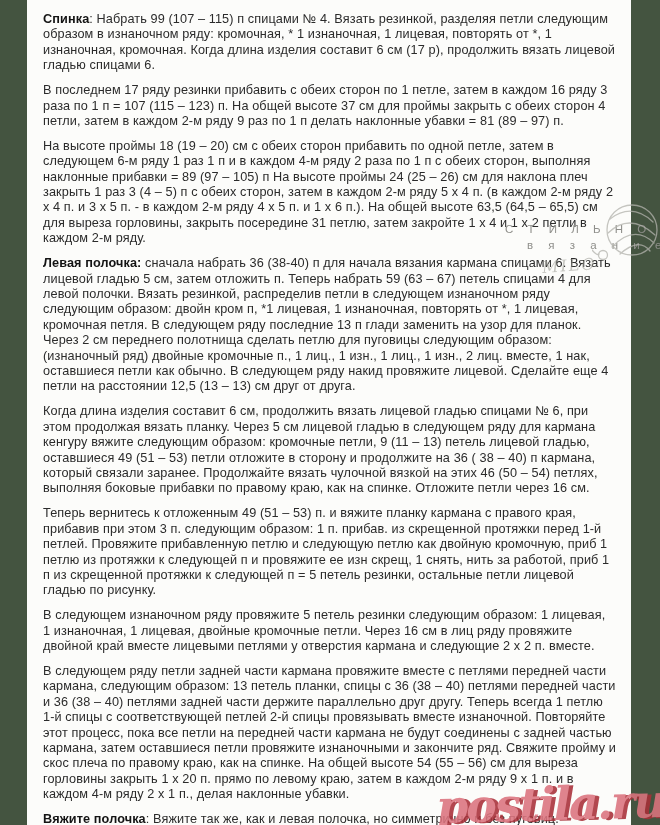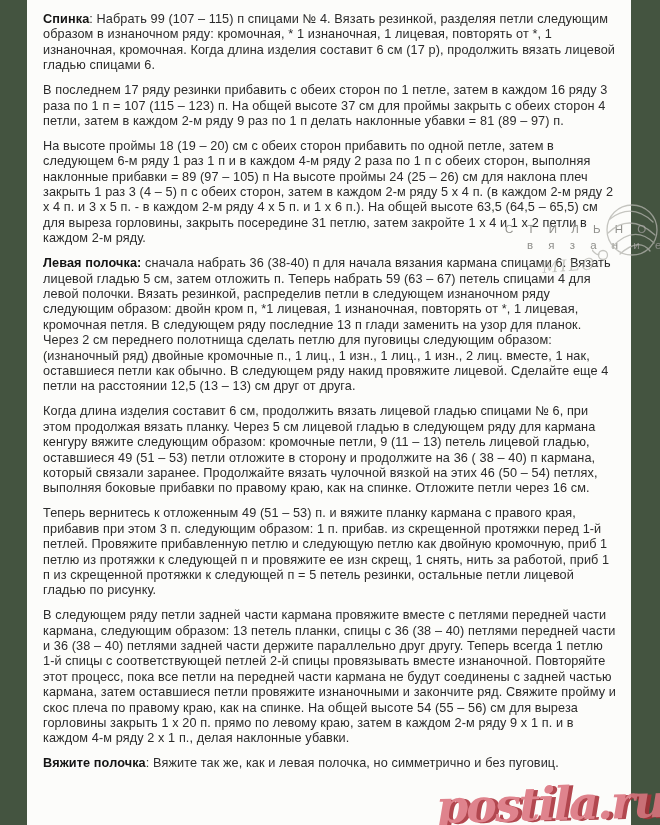--- a/index.html
+++ b/index.html
@@ -115,20 +115,21 @@
 <div class="side-bar right"></div>
 
 <div class="doc">
   <div>
       <p class="para"><strong>Спинка</strong>: Набрать 99 (107 – 115) п спицами № 4. Вязать резинкой, разделяя петли следующим образом в изнаночном ряду: кромочная, * 1 изнаночная, 1 лицевая, повторять от *, 1 изнаночная, кромочная. Когда длина изделия составит 6 см (17 р), продолжить вязать лицевой гладью спицами 6.</p>
       <p class="para">В последнем 17 ряду резинки прибавить с обеих сторон по 1 петле, затем в каждом 16 ряду 3 раза по 1 п = 107 (115 – 123) п. На общей высоте 37 см для проймы закрыть с обеих сторон 4 петли, затем в каждом 2-м ряду 9 раз по 1 п делать наклонные убавки = 81 (89 – 97) п.</p>
       <p class="para">На высоте проймы 18 (19 – 20) см с обеих сторон прибавить по одной петле, затем в следующем 6-м ряду 1 раз 1 п и в каждом 4-м ряду 2 раза по 1 п с обеих сторон, выполняя наклонные прибавки = 89 (97 – 105) п На высоте проймы 24 (25 – 26) см для наклона плеч закрыть 1 раз 3 (4 – 5) п с обеих сторон, затем в каждом 2-м ряду 5 х 4 п. (в каждом 2-м ряду 2 х 4 п. и 3 х 5 п. - в каждом 2-м ряду 4 х 5 п. и 1 х 6 п.). На общей высоте 63,5 (64,5 – 65,5) см для выреза горловины, закрыть посередине 31 петлю, затем закройте 1 х 4 и 1 х 2 петли в каждом 2-м ряду.</p>
       <p class="para"><strong>Левая полочка:</strong> сначала набрать 36 (38-40) п для начала вязания кармана спицами 6. Вязать лицевой гладью 5 см, затем отложить п. Теперь набрать 59 (63 – 67) петель спицами 4 для левой полочки. Вязать резинкой, распределив петли в следующем изнаночном ряду следующим образом: двойн кром п, *1 лицевая, 1 изнаночная, повторять от *, 1 лицевая, кромочная петля. В следующем ряду последние 13 п глади заменить на узор для планок. Через 2 см переднего полотнища сделать петлю для пуговицы следующим образом: (изнаночный ряд) двойные кромочные п., 1 лиц., 1 изн., 1 лиц., 1 изн., 2 лиц. вместе, 1 нак, оставшиеся петли как обычно. В следующем ряду накид провяжите лицевой. Сделайте еще 4 петли на расстоянии 12,5 (13 – 13) см друг от друга.</p>
       <p class="para">Когда длина изделия составит 6 см, продолжить вязать лицевой гладью спицами № 6, при этом продолжая вязать планку. Через 5 см лицевой гладью в следующем ряду для кармана кенгуру вяжите следующим образом: кромочные петли, 9 (11 – 13) петель лицевой гладью, оставшиеся 49 (51 – 53) петли отложите в сторону и продолжите на 36 ( 38 – 40) п кармана, который связали заранее. Продолжайте вязать чулочной вязкой на этих 46 (50 – 54) петлях, выполняя боковые прибавки по правому краю, как на спинке. Отложите петли через 16 см.</p>
       <p class="para">Теперь вернитесь к отложенным 49 (51 – 53) п. и вяжите планку кармана с правого края, прибавив при этом 3 п. следующим образом: 1 п. прибав. из скрещенной протяжки перед 1-й петлей. Провяжите прибавленную петлю и следующую петлю как двойную кромочную, приб 1 петлю из протяжки к следующей п и провяжите ее изн скрещ, 1 снять, нить за работой, приб 1 п из скрещенной протяжки к следующей п = 5 петель резинки, остальные петли лицевой гладью по рисунку.</p>
+      <p class="para">В следующем изнаночном ряду провяжите 5 петель резинки следующим образом: 1 лицевая, 1 изнаночная, 1 лицевая, двойные кромочные петли. Через 16 см в лиц ряду провяжите двойной край вместе лицевыми петлями у отверстия кармана и следующие 2 х 2 п. вместе.</p>
       <p class="para">В следующем ряду петли задней части кармана провяжите вместе с петлями передней части кармана, следующим образом: 13 петель планки, спицы с 36 (38 – 40) петлями передней части и 36 (38 – 40) петлями задней части держите параллельно друг другу. Теперь всегда 1 петлю 1-й спицы с соответствующей петлей 2-й спицы провязывать вместе изнаночной. Повторяйте этот процесс, пока все петли на передней части кармана не будут соединены с задней частью кармана, затем оставшиеся петли провяжите изнаночными и закончите ряд. Свяжите пройму и скос плеча по правому краю, как на спинке. На общей высоте 54 (55 – 56) см для выреза горловины закрыть 1 х 20 п. прямо по левому краю, затем в каждом 2-м ряду 9 х 1 п. и в каждом 4-м ряду 2 х 1 п., делая наклонные убавки.</p>
       <p class="para"><strong>Вяжите полочка</strong>: Вяжите так же, как и левая полочка, но симметрично и без пуговиц.</p>
     </div>
 </div>
 
 <div class="brand-mark">
   <div class="brand-line1">С Т И Л Ь Н О Е</div>
   <div class="brand-line2">в я з а н и е</div>
 </div>
 

